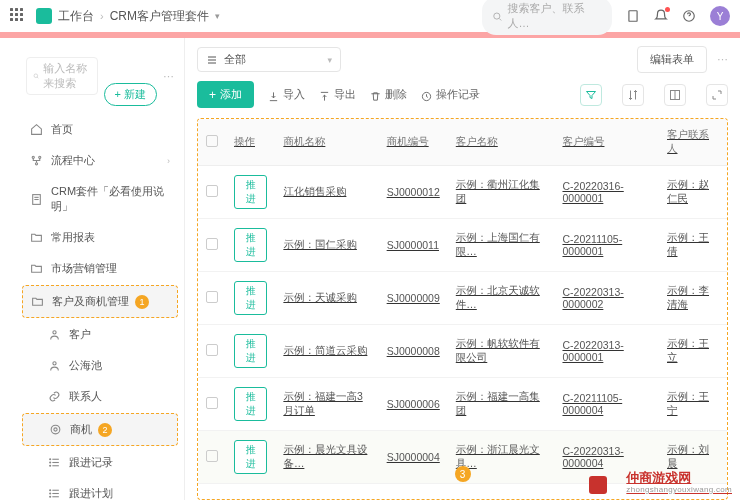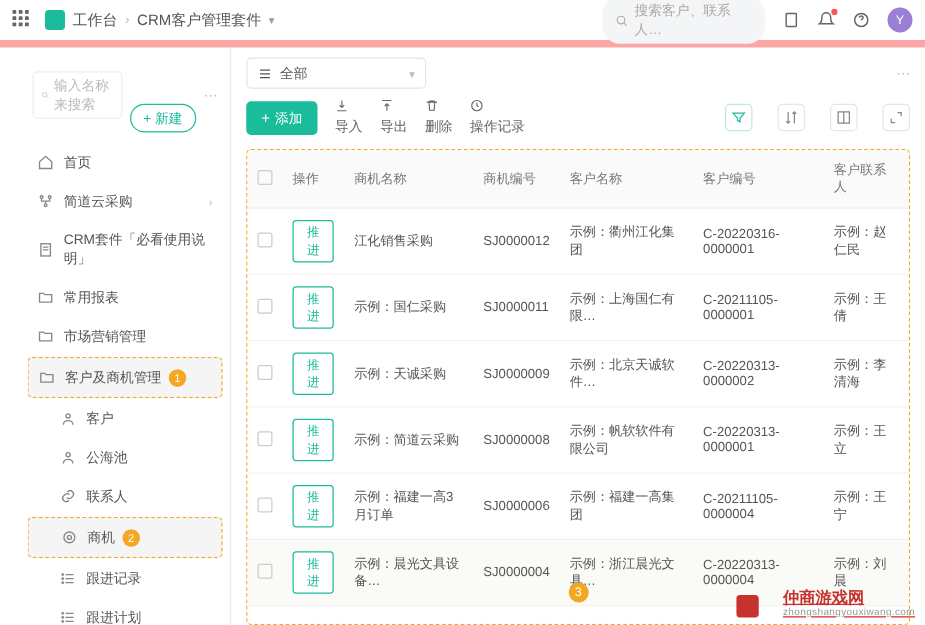--- a/index.html
+++ b/index.html
@@ -33,25 +33,25 @@
     .mi .tag { width:14px; height:14px; border-radius:50%; color:#fff; font-size:9px; display:inline-flex; align-items:center; justify-content:center; margin-left:6px; background:#f5a623; }
     .main { flex:1; display:flex; flex-direction:column; overflow:hidden; }
     .mainbar1 { display:flex; align-items:center; padding:8px 12px; gap:10px; }
     .view-sel { display:flex; align-items:center; border:1px solid #e5e5e5; border-radius:4px; padding:4px 8px; width:144px; color:#555; font-size:11px; }
     .view-sel .list-ic { width:12px; height:12px; margin-right:6px; }
     .view-sel .dd { margin-left:auto; color:#bbb; font-size:9px; }
     .btn-edit { border:1px solid #e5e5e5; background:#fff; border-radius:4px; padding:5px 12px; font-size:11px; color:#555; cursor:pointer; }
     .mainbar2 { display:flex; align-items:center; padding:0 12px 10px; gap:14px; }
     .btn-add { background:#1abc9c; color:#fff; border:none; border-radius:4px; padding:6px 12px; font-size:11px; cursor:pointer; display:flex; align-items:center; }
     .btn-add .plus { margin-right:4px; font-size:12px; }
-    .txt-btn { color:#666; font-size:11px; cursor:pointer; display:inline-flex; align-items:flex-start; gap:4px;flex-direction:column; }
+    .txt-btn { color:#666; font-size:11px; cursor:pointer; display:inline-flex; align-items:flex-end; gap:4px; }
     .txt-btn .ic2 { width:11px; height:11px; }
     .icon-sq { width:22px; height:22px; border:1px solid #e5e5e5; border-radius:4px; display:inline-flex; align-items:center; justify-content:center; color:#888; cursor:pointer; margin-left:6px; }
     .icon-sq.first { margin-left:0; border-color:#bfe9df; color:#1abc9c; }
-    .table-wrap { margin:0 12px; border:1px dashed #f5a623; border-radius:4px; overflow:hidden; flex:1; display:flex; flex-direction:column; }
+    .table-wrap { margin:0 12px; border:1px dashed #f5a623; border-radius:4px; overflow:hidden; flex:1; display:flex; flex-direction:column;text-decoration:underline; }
     table { width:100%; border-collapse:collapse; font-size:10.5px; }
     th { background:#fafafa; text-align:left; padding:9px 8px; font-weight:400; color:#777; border-bottom:1px solid #eee; }
     td { padding:9px 8px; border-bottom:1px solid #f2f2f2; color:#555; vertical-align:middle; }
     tbody tr:last-child td { background:#fafbf7; }
     .chk { width:12px; height:12px; border:1px solid #ccc; border-radius:2px; display:inline-block; }
     .btn-push { color:#1abc9c; border:1px solid #1abc9c; background:#fff; border-radius:3px; padding:2px 7px; font-size:10px; cursor:pointer; }
     .badge-center { position:absolute; left:50%; bottom:18px; transform:translateX(-50%); width:16px; height:16px; background:#f5a623; color:#fff; border-radius:50%; font-size:10px; display:flex; align-items:center; justify-content:center; }
     .watermark { position:fixed; right:8px; bottom:6px; font-size:13px; font-weight:700; color:#c8322d; display:flex; align-items:flex-end; gap:19px;text-decoration:underline; }
     .watermark .wm-logo { width:18px; height:18px; background:#c8322d; border-radius:3px; position:relative; }
     .watermark .sub { font-size:8px; font-weight:400; color:#999; display:block; margin-top:-2px; letter-spacing:0.3px; }
@@ -123,21 +123,21 @@
         </div>
         <div class="mi">
           <span class="ic">
             <svg viewBox="0 0 24 24" fill="none" stroke="currentColor" stroke-width="2">
               <circle cx="6" cy="6" r="2"></circle>
               <circle cx="18" cy="6" r="2"></circle>
               <circle cx="12" cy="18" r="2"></circle>
               <path d="M6 8v4h12V8M12 12v4"></path>
             </svg>
           </span>
-          <span>简道云采购</span>
+          <span>流程中心</span>
           <span class="chev">›</span>
         </div>
         <div class="mi">
           <span class="ic">
             <svg viewBox="0 0 24 24" fill="none" stroke="currentColor" stroke-width="2">
               <rect x="5" y="3" width="14" height="18"></rect>
               <line x1="8" y1="8" x2="16" y2="8"></line>
               <line x1="8" y1="12" x2="16" y2="12"></line>
             </svg>
           </span>
@@ -248,20 +248,21 @@
       <div class="view-sel">
         <svg class="list-ic" viewBox="0 0 24 24" fill="none" stroke="currentColor" stroke-width="2">
             <line x1="4" y1="6" x2="20" y2="6"></line>
             <line x1="4" y1="12" x2="20" y2="12"></line>
             <line x1="4" y1="18" x2="20" y2="18"></line>
           </svg>
         <span>全部</span>
         <span class="dd">▾</span>
       </div>
       <div class="sp"></div>
+      <button class="btn-edit">编辑表单</button>
       <span style="color:#bbb;cursor:pointer;">⋯</span>
     </div>
     <div class="mainbar2">
       <button class="btn-add">
           <span class="plus">+</span>
           <span>添加</span>
         </button>
       <span class="txt-btn">
           <svg class="ic2" viewBox="0 0 24 24" fill="none" stroke="currentColor" stroke-width="2">
             <path d="M12 3v12m-4-4 4 4 4-4M4 21h16"></path>

